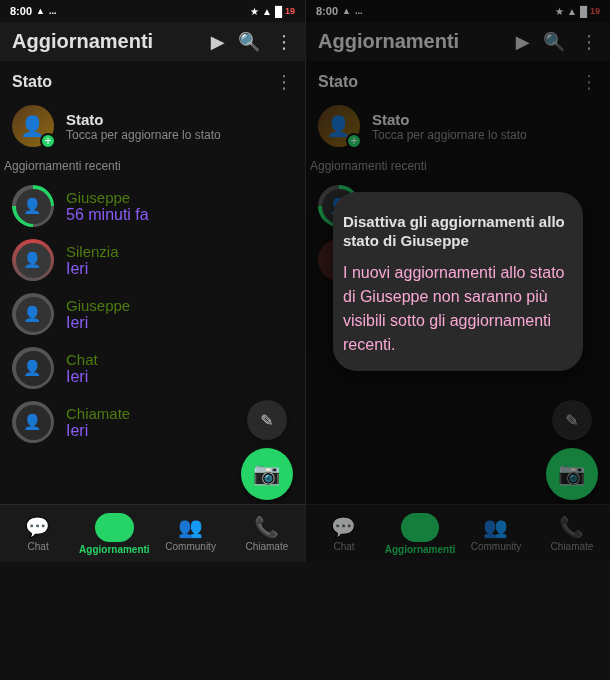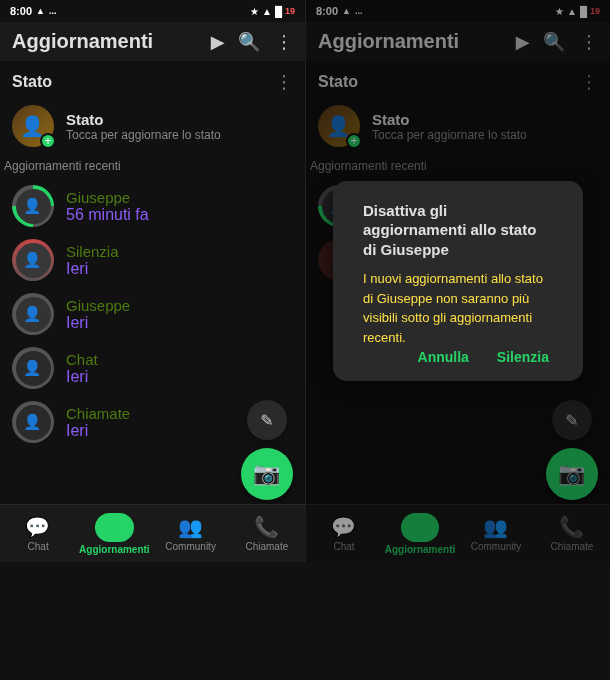--- a/index.html
+++ b/index.html
@@ -262,37 +262,37 @@
       bottom: 0;
       background: rgba(0,0,0,0.4);
       display: flex;
       align-items: center;
       justify-content: center;
       z-index: 10;
     }
 
     .dialog-box {
       background: #2a2a2a;
-      border-radius: 14px;
-      padding: 20px 30px 14px;
+      border-radius: 24px;
+      padding: 20px 10px 14px;
       width: 250px;
       box-shadow: 0 4px 20px rgba(0,0,0,0.6);
     }
 
     .dialog-title {
       font-size: 15px;
       font-weight: 700;
       color: #e0e0e0;
       margin-bottom: 10px;
       line-height: 1.3;
     }
 
     .dialog-body {
-      font-size: 13px;
-      color: #fde047;
+      font-size: 16px;
+      color: #f9a8d4;
       margin-bottom: 0;
       line-height: 1.5;
     }
 
     .dialog-actions {
       display: flex;
       justify-content: flex-end;
       gap: 20px;
     }
 
@@ -500,24 +500,20 @@
   </div>
 
   <div class="contact-item" style="opacity:0.3;">
     <div style="width:42px;height:42px;border-radius:50%;background:#c44;display:flex;align-items:center;justify-content:center;font-size:15px;">👤</div>
   </div>
 
   <div class="dialog-overlay">
     <div class="dialog-box">
       <div class="dialog-title">Disattiva gli aggiornamenti allo stato di Giuseppe</div>
       <div class="dialog-body">I nuovi aggiornamenti allo stato di Giuseppe non saranno più visibili sotto gli aggiornamenti recenti.</div>
-      <div class="dialog-actions">
-        <span class="dialog-btn">Annulla</span>
-        <span class="dialog-btn">Silenzia</span>
-      </div>
     </div>
   </div>
 
   <div class="fab-area">
     <div class="fab-pencil">✎</div>
     <div class="fab-camera">📷</div>
   </div>
 
   <div class="bottom-nav">
     <div class="nav-item">

